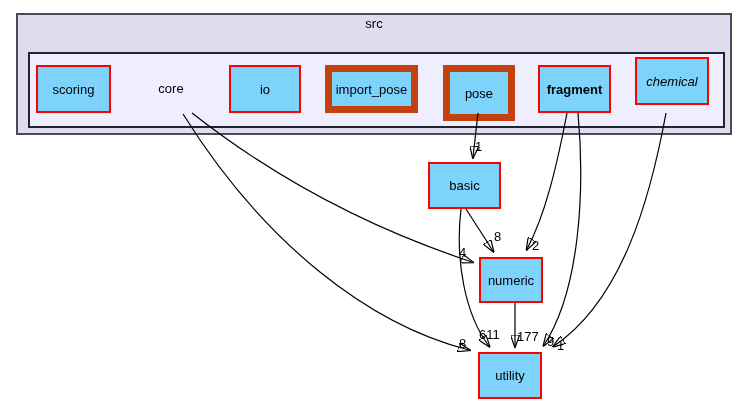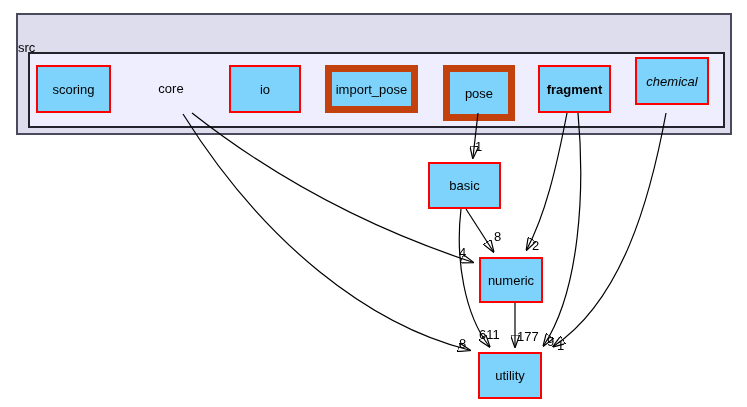--- a/index.html
+++ b/index.html
@@ -7,22 +7,22 @@
     position:relative;width:747px;height:407px;background:#ffffff;
     font-family:"Liberation Sans",sans-serif;font-size:13px;color:#000;
     overflow:hidden;
   }
   .cluster{position:absolute;box-sizing:border-box;}
   .cluster-outer{
     left:16px;top:13px;width:716px;height:122px;
     background:#ddddee;border:2px solid #4a4a5c;
   }
   .cluster-title{
-    position:absolute;top:25px;left:0;width:100%;
-    cursor:pointer;
+    position:absolute;top:1px;left:0;width:100%;
+    text-align:center;cursor:pointer;
   }
   .cluster-inner{
     position:absolute;left:10px;top:37px;width:693px;height:72px;
     background:#eeeeff;border:2px solid #23232e;
   }
   .node{
     position:absolute;box-sizing:border-box;background:#7dd3fc;
     display:flex;align-items:center;justify-content:center;
     cursor:pointer;white-space:nowrap;
   }

